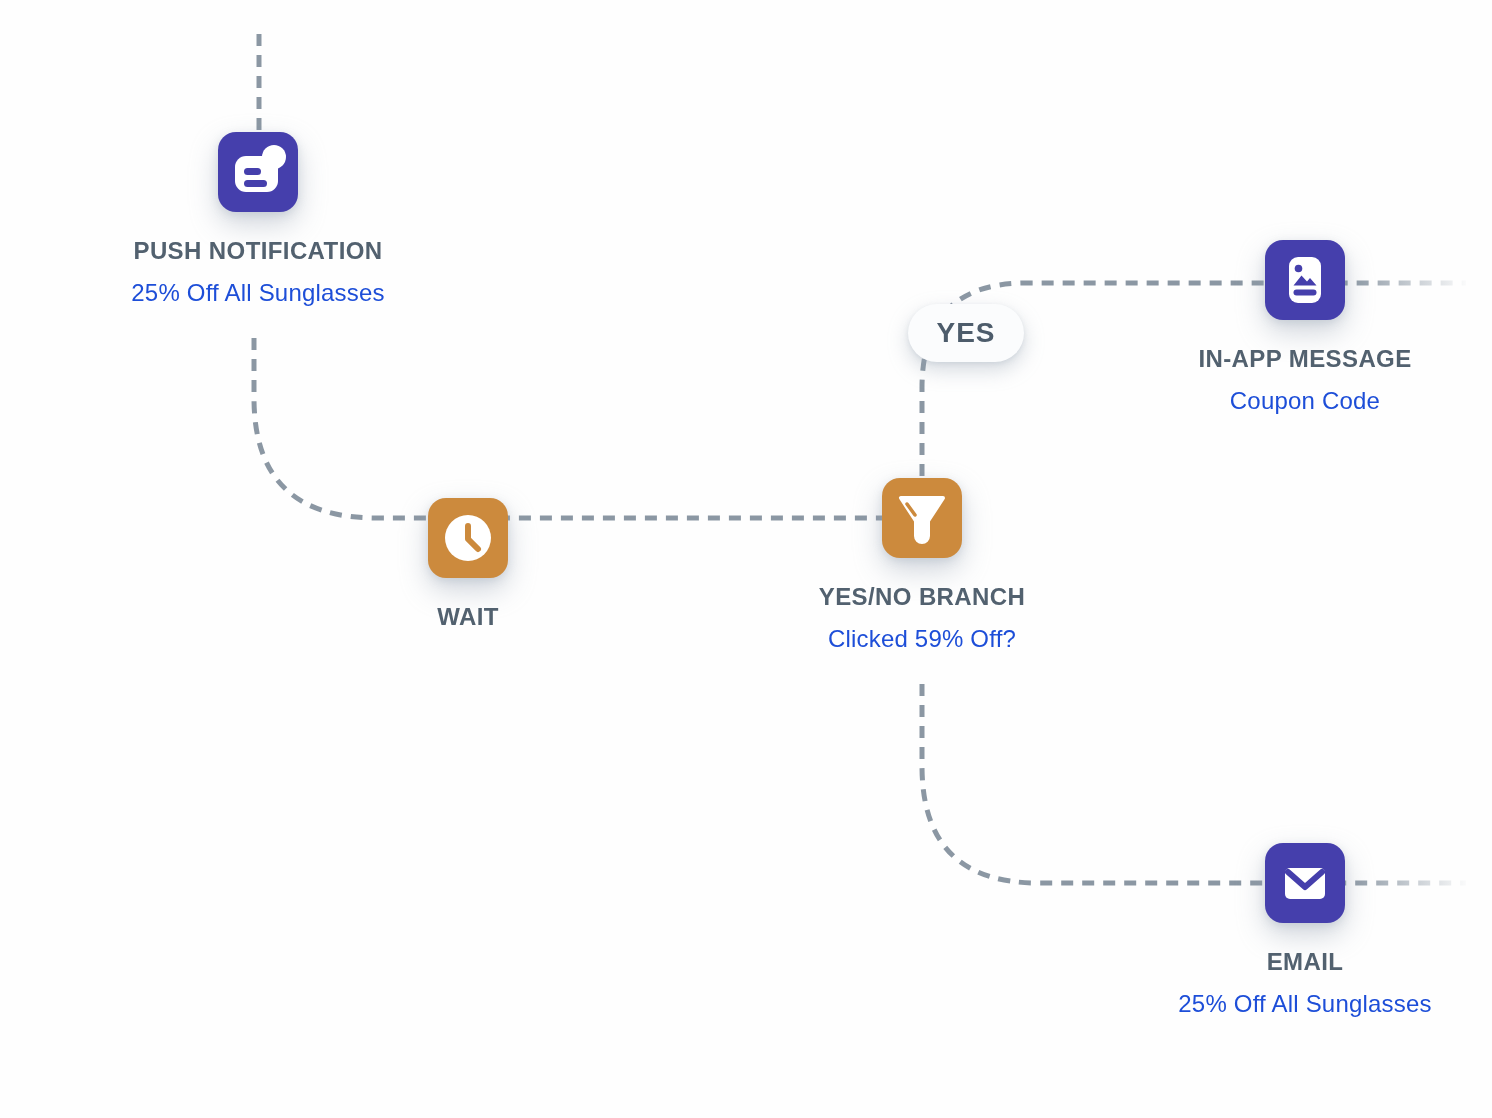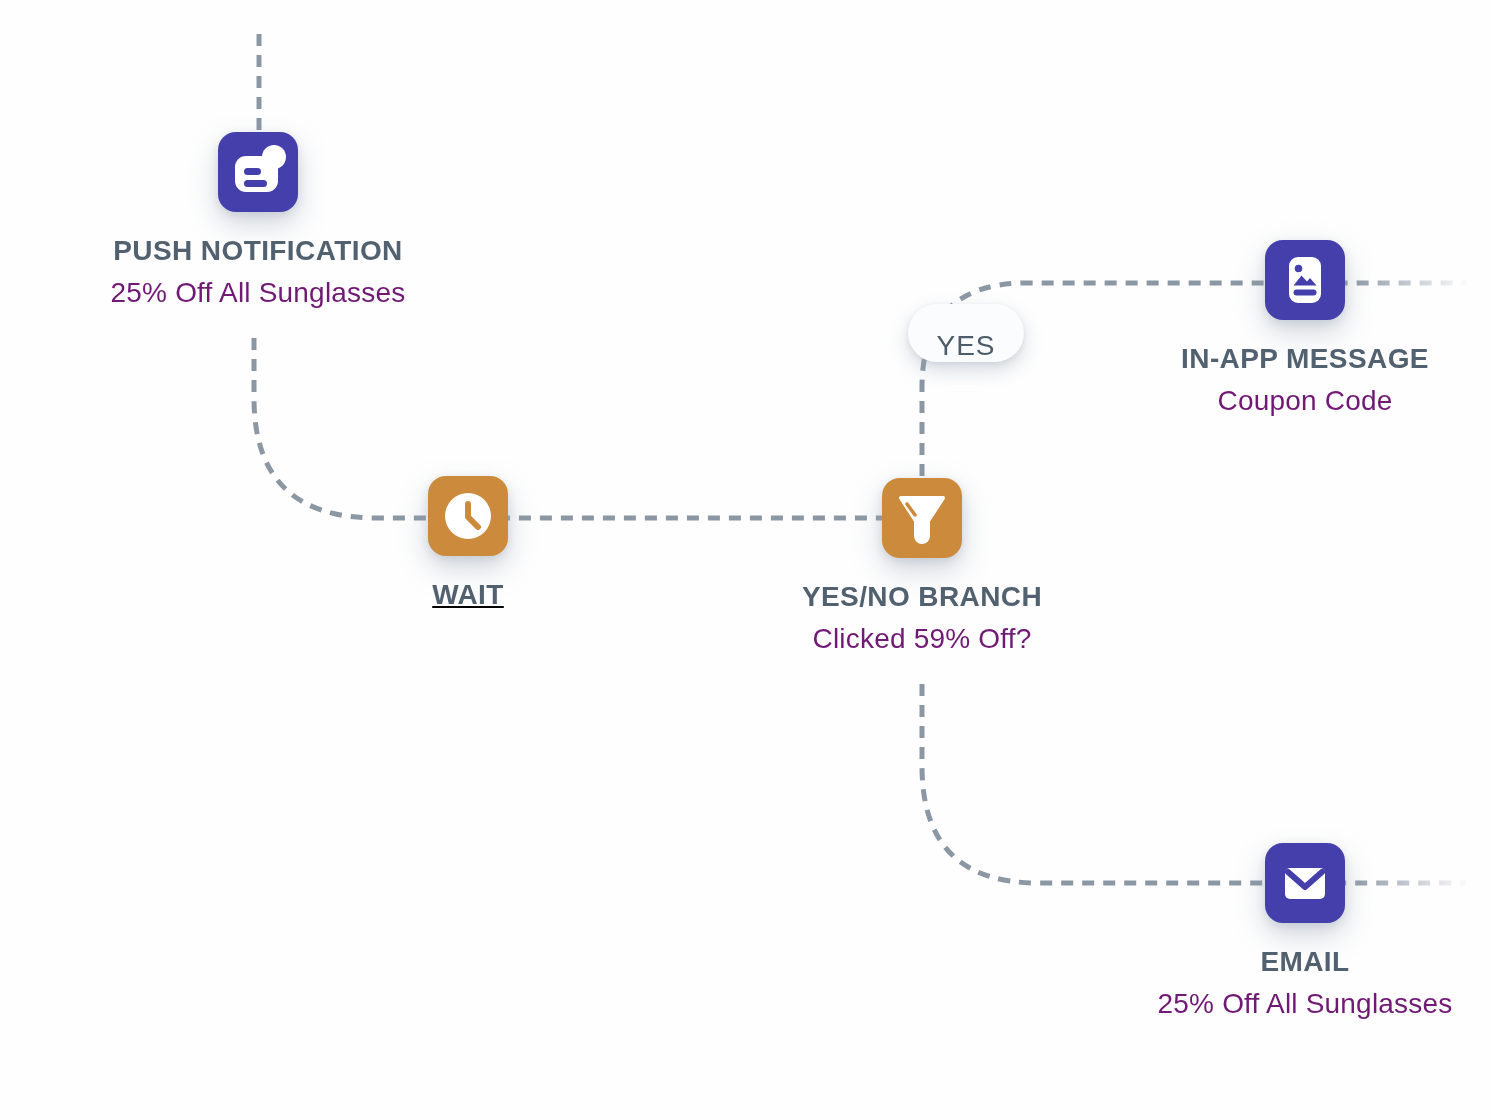--- a/index.html
+++ b/index.html
@@ -11,31 +11,31 @@
   .node{position:absolute;width:380px;text-align:center;z-index:2;}
   .tile{
     width:80px;height:80px;margin:0 auto;border-radius:18px;
     display:flex;align-items:center;justify-content:center;cursor:pointer;
     box-shadow:0 12px 28px rgba(152,164,179,.45), 0 3px 8px rgba(152,164,179,.28);
   }
   .tile.purple{background:#453FAC;}
   .tile.orange{background:#CC8A3D;}
   .tile svg{display:block;}
   .node-title{
-    margin-top:23px;font-size:28px;font-weight:700;color:#52616F;
+    margin-top:23px;font-size:24px;font-weight:700;color:#52616F;
     letter-spacing:.4px;line-height:32px;
   }
   .node-subtitle{
-    margin-top:11px;font-size:28px;font-weight:400;color:#701a75;
+    margin-top:11px;font-size:24px;font-weight:400;color:#1d4ed8;
     letter-spacing:.2px;line-height:30px;
   }
   .pill{
     position:absolute;width:116px;height:58px;border-radius:29px;z-index:3;
-    background:#FBFCFD;display:flex;align-items:flex-end;justify-content:center;
-    font-size:28px;font-weight:400;color:#4D5C6B;letter-spacing:1px;
+    background:#FBFCFD;display:flex;align-items:center;justify-content:center;
+    font-size:28px;font-weight:700;color:#4D5C6B;letter-spacing:1px;
     box-shadow:0 8px 20px rgba(152,164,179,.40), 0 2px 5px rgba(152,164,179,.22);
   }
 </style>
 </head>
 <body>
 
 <div class="canvas">
 
   <svg class="wires" width="1492" height="1118" viewBox="0 0 1492 1118">
     <defs>
@@ -56,21 +56,21 @@
         <rect x="17" y="24" width="43" height="36" rx="11" fill="#ffffff"></rect>
         <circle cx="56" cy="25" r="12" fill="#ffffff"></circle>
         <rect x="26" y="36" width="17" height="7" rx="3.5" fill="#453FAC"></rect>
         <rect x="26" y="48" width="23" height="7" rx="3.5" fill="#453FAC"></rect>
       </svg>
     </div>
     <div class="node-title">PUSH NOTIFICATION</div>
     <div class="node-subtitle">25% Off All Sunglasses</div>
   </div>
 
-  <div class="node" style="left:278px;top:476px;text-decoration:underline;">
+  <div class="node" style="left:278px;top:498px;">
     <div class="tile orange">
       <svg width="80" height="80" viewBox="0 0 80 80">
         <circle cx="40" cy="40" r="23" fill="#ffffff"></circle>
         <path d="M40 28 V 41 L50 51" fill="none" stroke="#CC8A3D" stroke-width="6" stroke-linecap="round" stroke-linejoin="round"></path>
       </svg>
     </div>
     <div class="node-title">WAIT</div>
   </div>
 
   <div class="node" style="left:732px;top:478px;text-align:center;">

